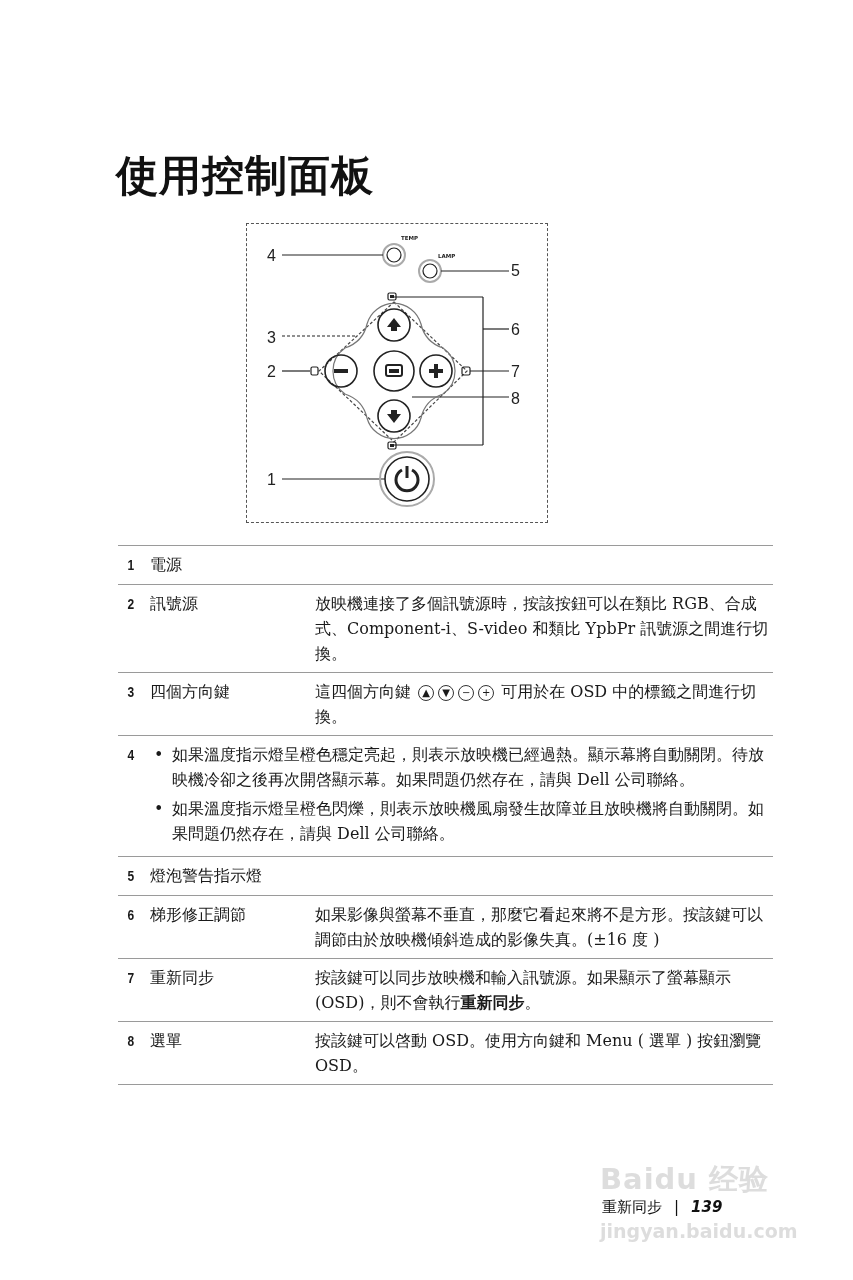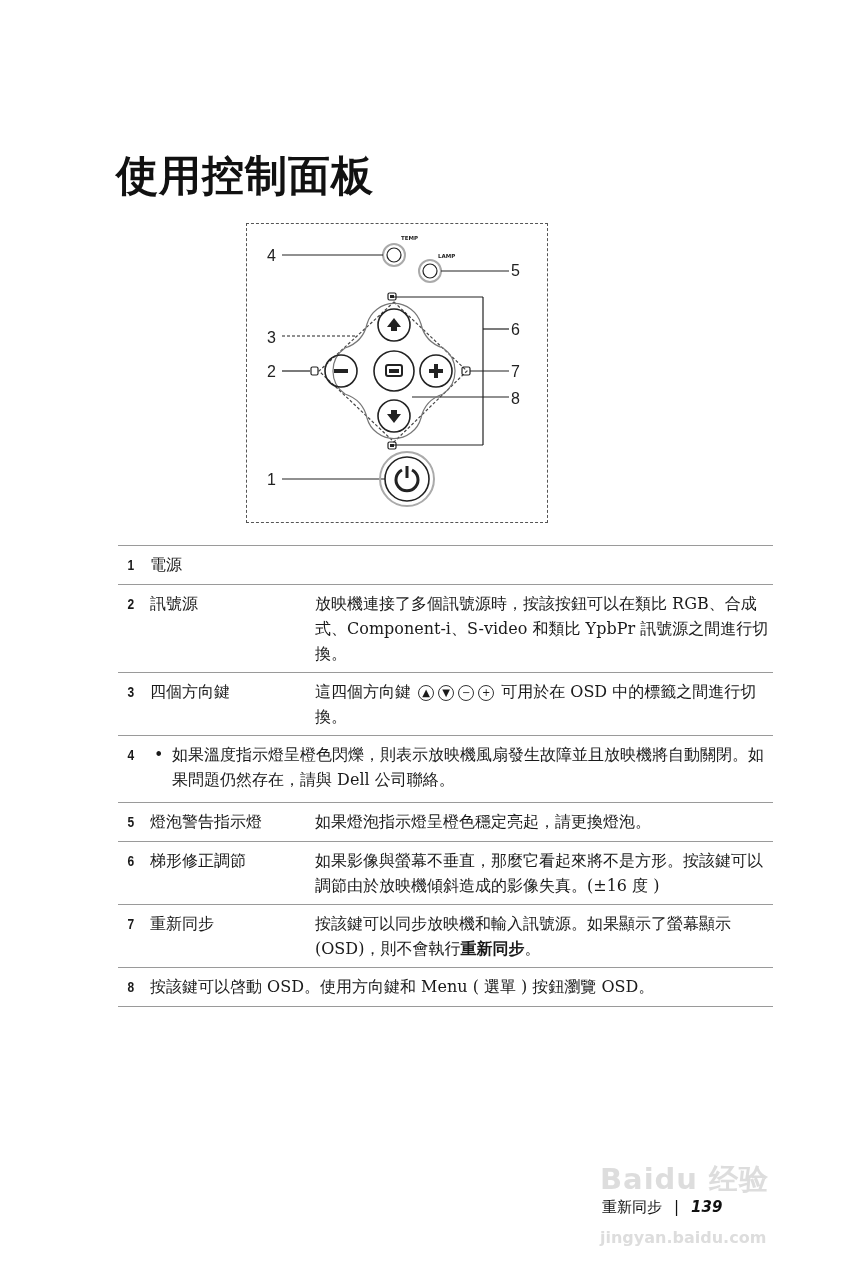--- a/index.html
+++ b/index.html
@@ -23,21 +23,21 @@
   .mini { display: inline-block; width: 14px; height: 14px; border: 1px solid #333; border-radius: 50%;
           font-size: 10px; line-height: 14px; text-align: center; vertical-align: middle; margin: 0 2px;
           font-family: "DejaVu Sans", sans-serif; }
   .footer { position: absolute; left: 602px; top: 1198px; font-family: "DejaVu Sans", "Liberation Sans", sans-serif;
             font-size: 15px; color: #111; }
   .footer .sep { margin: 0 12px; }
   .footer .pg { font-weight: bold; font-style: italic; }
   .wm { position: absolute; left: 600px; top: 1160px; font-family: "DejaVu Sans", sans-serif; color: rgba(180,180,180,0.45);
         font-weight: bold; }
   .wm .big { font-size: 29px; letter-spacing: 1px; }
-  .wm .small { position: absolute; left: 0; top: 68px; font-size: 16px; white-space: nowrap; }
+  .wm .small { position: absolute; left: 0; top: 60px; font-size: 19px; white-space: nowrap; }
   b { font-weight: bold; }
 </style>
 </head>
 <body>
 
 <div class="title">使用控制面板</div>
 
 <div class="figure">
   <svg width="302" height="300" viewBox="0 0 302 300">
     <g fill="none" stroke="#222" stroke-width="1.2">
@@ -124,41 +124,42 @@
     <div class="desc">
       <span>這四個方向鍵</span>
       <span class="mini">▲</span><span class="mini">▼</span><span class="mini">−</span><span class="mini">+</span>
       <span>可用於在 OSD 中的標籤之間進行切換。</span>
     </div>
   </div>
   <div class="row">
     <div class="num">4</div>
     <div class="desc">
       <ul>
+        <li>如果溫度指示燈呈橙色穩定亮起，則表示放映機已經過熱。顯示幕將自動關閉。待放映機冷卻之後再次開啓顯示幕。如果問題仍然存在，請與 Dell 公司聯絡。</li>
         <li>如果溫度指示燈呈橙色閃爍，則表示放映機風扇發生故障並且放映機將自動關閉。如果問題仍然存在，請與 Dell 公司聯絡。</li>
       </ul>
     </div>
   </div>
   <div class="row">
     <div class="num">5</div>
     <div class="name">燈泡警告指示燈</div>
-    <div class="desc">如果燈泡指示燈呈橙色穩定亮起，請更換燈泡。</div>
   </div>
   <div class="row">
     <div class="num">6</div>
     <div class="name">梯形修正調節</div>
     <div class="desc">如果影像與螢幕不垂直，那麼它看起來將不是方形。按該鍵可以調節由於放映機傾斜造成的影像失真。(±16 度 )</div>
   </div>
   <div class="row">
     <div class="num">7</div>
     <div class="name">重新同步</div>
     <div class="desc"><span>按該鍵可以同步放映機和輸入訊號源。如果顯示了螢幕顯示 (OSD)，則不會執行</span><b>重新同步</b><span>。</span></div>
   </div>
   <div class="row">
     <div class="num">8</div>
+    <div class="name">選單</div>
     <div class="desc">按該鍵可以啓動 OSD。使用方向鍵和 Menu ( 選單 ) 按鈕瀏覽 OSD。</div>
   </div>
 </div>
 
 <div class="wm">
   <div class="big">Baidu 经验</div>
   <div class="small">jingyan.baidu.com</div>
 </div>
 
 <div class="footer">

